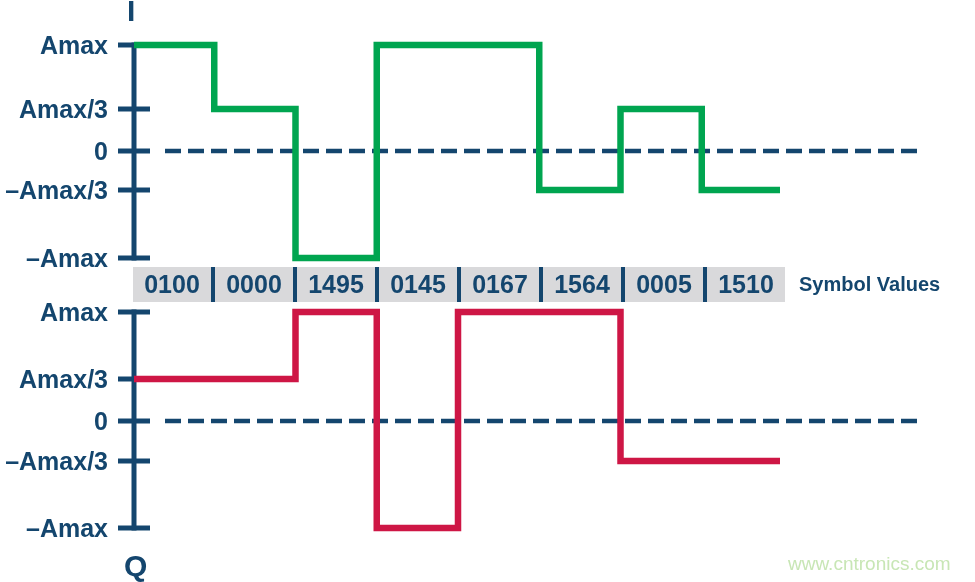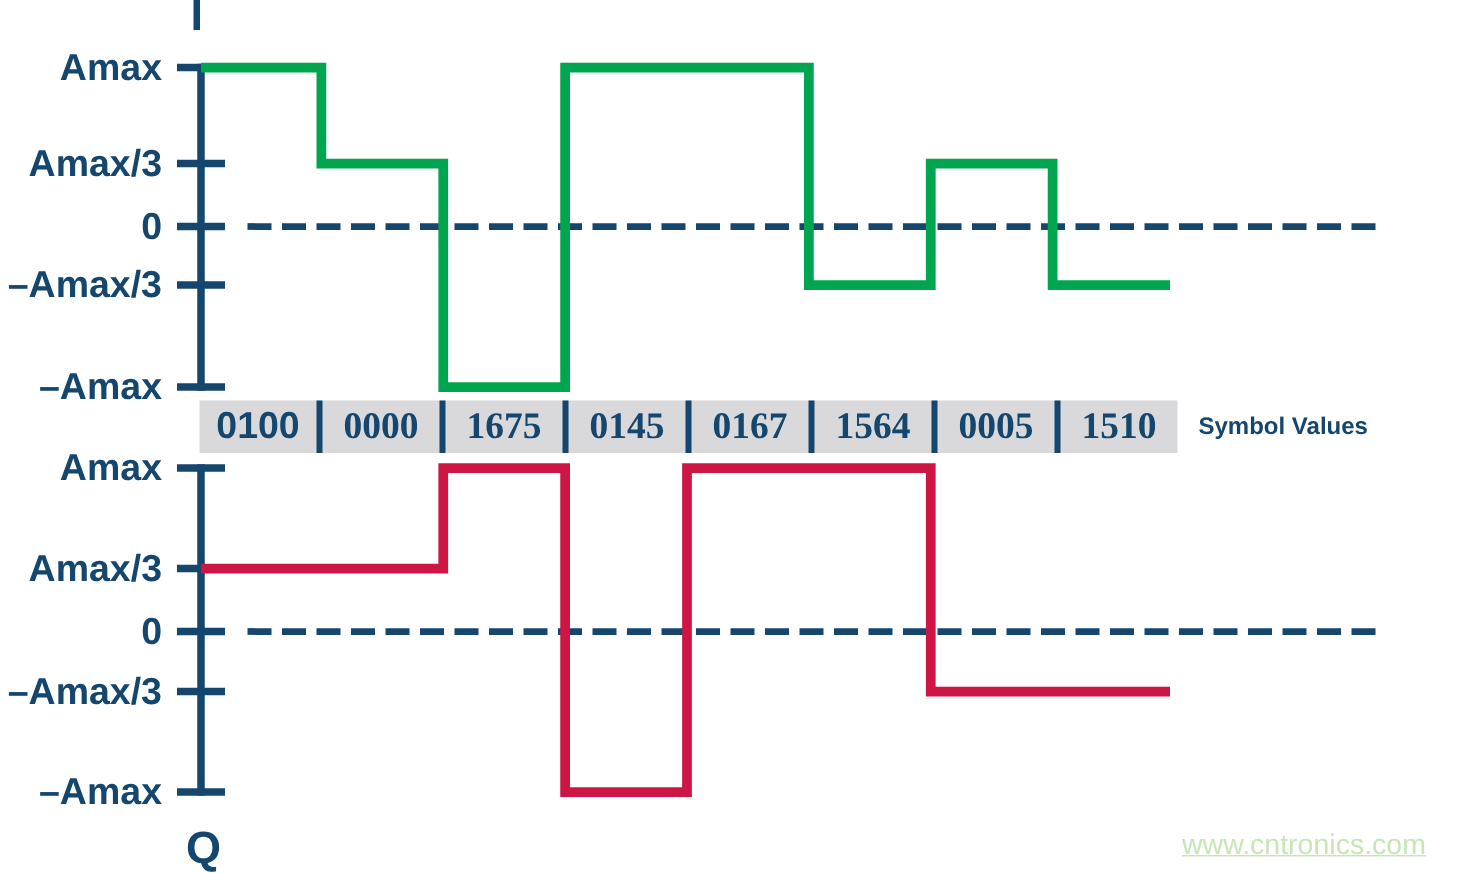--- a/index.html
+++ b/index.html
@@ -53,40 +53,39 @@
   }
   .symbol-cell {
     flex: 1;
     display: flex;
     align-items: center;
     justify-content: center;
     font-weight: bold;
     font-size: 25px;
     color: var(--navy);
   }
-  .symbol-cell + .symbol-cell { border-left: 4px solid var(--navy); font-family: Liberation Serif, serif; }
+  .symbol-cell + .symbol-cell { border-left: 4px solid var(--navy); }
   #symbol-values-label {
     position: absolute;
     left: 799px;
     top: 267px;
     height: 35px;
     line-height: 35px;
-    font-size: 16px;
+    font-size: 20px;
     font-weight: bold;
     color: var(--navy);
     white-space: nowrap;
   }
   #watermark {
     position: absolute;
     left: 788px;
     top: 553px;
     font-size: 19px;
     color: var(--wm);
     white-space: nowrap;
-    text-decoration: underline;
   }
 </style>
 </head>
 <body>
 
 <div id="stage" style="--navy: #14466e; --strip: #d9d9db; --wm: #c8e6b5;">
   <svg id="wave-svg" width="975" height="582" viewBox="0 0 975 582">
       <line x1="165" y1="151" x2="919" y2="151" stroke="#14466e" stroke-width="4.5" stroke-dasharray="16 7"></line>
       <line x1="134" y1="42.5" x2="134" y2="260.5" stroke="#14466e" stroke-width="5"></line>
       <line x1="118" y1="45" x2="150" y2="45" stroke="#14466e" stroke-width="5"></line>
@@ -114,21 +113,21 @@
       <div class="axis-label" style="top: 363px;">Amax/3</div>
       <div class="axis-label" style="top: 405px;">0</div>
       <div class="axis-label" style="top: 445px;">–Amax/3</div>
       <div class="axis-label" style="top: 512px;">–Amax</div>
     </div>
   <div id="channel-i">I</div>
   <div id="channel-q">Q</div>
   <div id="symbol-strip">
       <div class="symbol-cell">0100</div>
       <div class="symbol-cell">0000</div>
-      <div class="symbol-cell">1675</div>
+      <div class="symbol-cell">1495</div>
       <div class="symbol-cell">0145</div>
       <div class="symbol-cell">0167</div>
       <div class="symbol-cell">1564</div>
       <div class="symbol-cell">0005</div>
       <div class="symbol-cell">1510</div>
     </div>
   <div id="symbol-values-label">Symbol Values</div>
   <div id="watermark">www.cntronics.com</div>
 </div>
 

